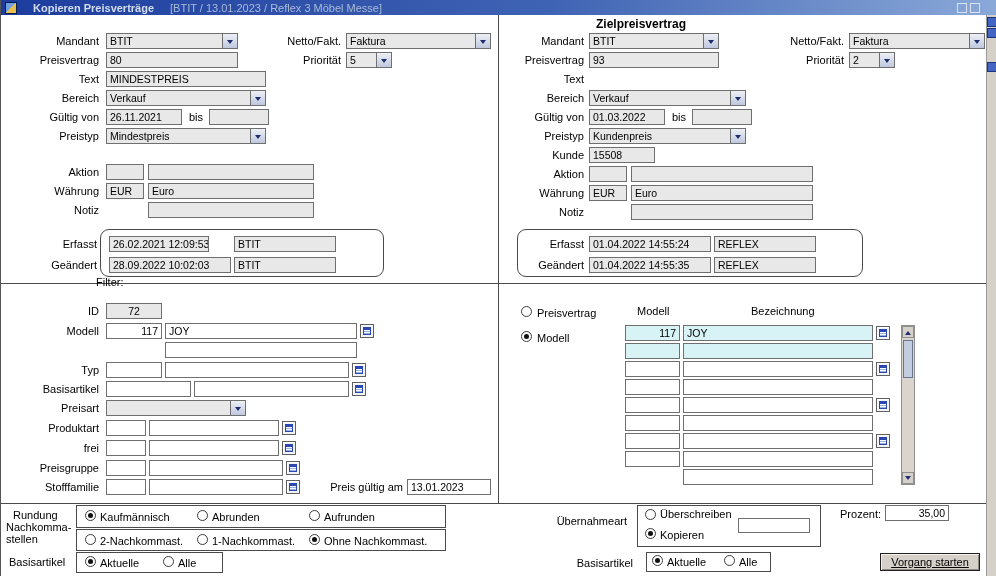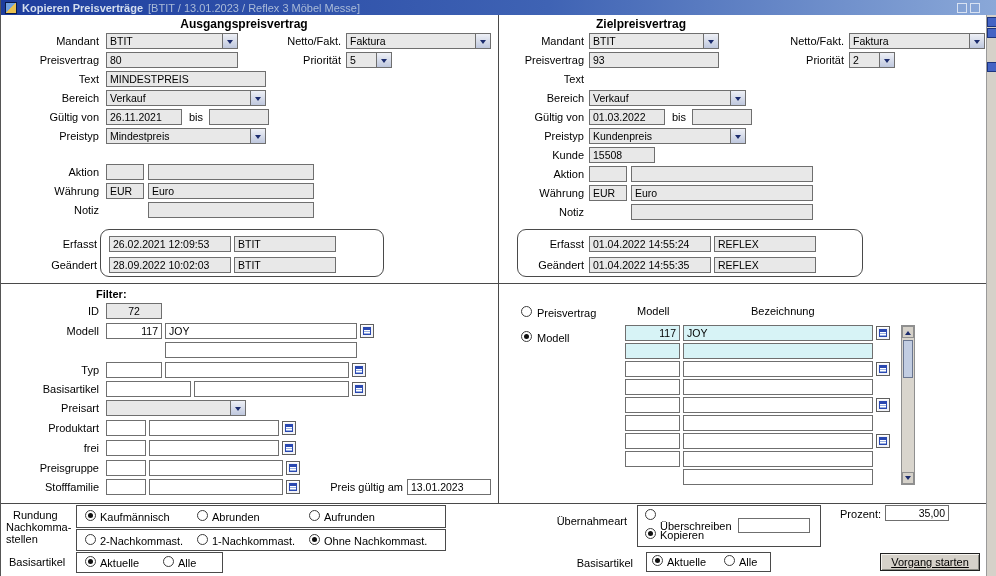--- a/index.html
+++ b/index.html
@@ -1,21 +1,21 @@
 <!DOCTYPE html>
 <html><head>
 <meta charset="utf-8">
 <style>
   html,body{margin:0;padding:0;background:#fff}
   #win{position:relative;width:996px;height:576px;background:#fff;
        font-family:"Liberation Sans",sans-serif;font-size:11px;color:#000;
        overflow:hidden;border-left:1px solid #555;box-sizing:border-box}
   #titlebar{position:absolute;left:0;top:0;width:100%;height:15px;
        background:linear-gradient(90deg,#1d3d9e 0%,#3f63b4 55%,#8aa8d8 100%);
-       display:flex;align-items:center;gap:5px;padding:0 4px;box-sizing:border-box}
+       display:flex;align-items:center;gap:16px;padding:0 4px;box-sizing:border-box}
   .app-icon{width:10px;height:10px;flex:none;border:1px solid #0a1a4a;
        background:linear-gradient(135deg,#6fa0e0 0 50%,#e8c050 50% 100%)}
   .title-main{color:#d4deee;font-weight:bold;font-size:11px;white-space:nowrap}
   .title-sub{color:#aabbd8;font-size:11px;white-space:nowrap}
   .win-ctrls{margin-left:auto;display:flex;gap:3px;padding-right:12px}
   .win-glyph{width:8px;height:8px;border:1px solid #d8e2f2}
   .lbl{position:absolute;white-space:nowrap;text-align:right;line-height:12px}
   .lbll{position:absolute;white-space:nowrap;line-height:12px}
   .heading{position:absolute;font-weight:bold;font-size:12px;text-align:center}
   .fld{position:absolute;height:16px;box-sizing:border-box;border:1px solid #6f6f6f;
@@ -72,21 +72,20 @@
     <span class="win-ctrls">
       <span class="win-glyph"></span>
       <span class="win-glyph"></span>
     </span>
   </div>
 
   <div class="vline" style="left:497px;top:15px;height:489px"></div>
   <div class="hline" style="left:0;top:283px;width:985px"></div>
   <div class="hline" style="left:0;top:503px;width:985px"></div>
 
-  <div class="heading" style="left:108px;top:17px;width:270px">Ausgangspreisvertrag</div>
 
   <div class="lbl" style="left:8px;top:35px;width:90px">Mandant</div>
   <div class="dd" style="left:105px;top:33px;width:132px">
     <span class="ddtxt">BTIT</span>
     <span class="ddbtn"></span>
   </div>
   <div class="lbl" style="left:240px;top:35px;width:100px">Netto/Fakt.</div>
   <div class="dd" style="left:345px;top:33px;width:145px">
     <span class="ddtxt">Faktura</span>
     <span class="ddbtn"></span>
@@ -126,21 +125,21 @@
 
   <div class="lbl" style="left:8px;top:185px;width:90px">Währung</div>
   <div class="fld" style="left:105px;top:183px;width:38px">EUR</div>
   <div class="fld" style="left:147px;top:183px;width:166px">Euro</div>
 
   <div class="lbl" style="left:8px;top:204px;width:90px">Notiz</div>
   <div class="fld" style="left:147px;top:202px;width:166px"></div>
 
   <div class="rbox" style="left:99px;top:229px;width:284px;height:48px"></div>
   <div class="lbl" style="left:8px;top:238px;width:88px">Erfasst</div>
-  <div class="fld" style="left:108px;top:236px;width:122px">26.02.2021 12:09:53</div>
+  <div class="fld" style="left:108px;top:236px;width:100px">26.02.2021 12:09:53</div>
   <div class="fld" style="left:233px;top:236px;width:102px">BTIT</div>
   <div class="lbl" style="left:8px;top:259px;width:88px">Geändert</div>
   <div class="fld" style="left:108px;top:257px;width:122px">28.09.2022 10:02:03</div>
   <div class="fld" style="left:233px;top:257px;width:102px">BTIT</div>
 
   <div class="heading" style="left:540px;top:17px;width:200px">Zielpreisvertrag</div>
 
   <div class="lbl" style="left:498px;top:35px;width:85px">Mandant</div>
   <div class="dd" style="left:588px;top:33px;width:130px">
     <span class="ddtxt">BTIT</span>
@@ -194,21 +193,21 @@
   <div class="fld" style="left:630px;top:204px;width:182px"></div>
 
   <div class="rbox" style="left:516px;top:229px;width:346px;height:48px"></div>
   <div class="lbl" style="left:498px;top:238px;width:85px">Erfasst</div>
   <div class="fld" style="left:588px;top:236px;width:122px">01.04.2022 14:55:24</div>
   <div class="fld" style="left:713px;top:236px;width:102px">REFLEX</div>
   <div class="lbl" style="left:498px;top:259px;width:85px">Geändert</div>
   <div class="fld" style="left:588px;top:257px;width:122px">01.04.2022 14:55:35</div>
   <div class="fld" style="left:713px;top:257px;width:102px">REFLEX</div>
 
-  <div class="lbll" style="left:95px;top:288px;font-weight:bold">Filter:</div>
+  <div class="lbll" style="left:95px;top:276px;font-weight:normal">Filter:</div>
 
   <div class="lbl" style="left:8px;top:305px;width:90px">ID</div>
   <div class="fld ctr" style="left:105px;top:303px;width:56px">72</div>
 
   <div class="lbl" style="left:8px;top:325px;width:90px">Modell</div>
   <div class="fld white num" style="left:105px;top:323px;width:56px">117</div>
   <div class="fld white" style="left:164px;top:323px;width:192px">JOY</div>
   <div class="lov" style="left:359px;top:324px">
       <i></i>
     </div>
@@ -339,21 +338,21 @@
   <div class="lbll" style="left:8px;top:556px">Basisartikel</div>
   <div class="gbox" style="left:75px;top:552px;width:147px;height:21px"></div>
   <div class="radio sel" style="left:84px;top:556px"></div>
   <div class="lbll" style="left:99px;top:557px">Aktuelle</div>
   <div class="radio" style="left:162px;top:556px"></div>
   <div class="lbll" style="left:177px;top:557px">Alle</div>
 
   <div class="lbl" style="left:554px;top:515px;width:72px">Übernahmeart</div>
   <div class="gbox" style="left:636px;top:505px;width:184px;height:42px"></div>
   <div class="radio" style="left:644px;top:509px"></div>
-  <div class="lbll" style="left:659px;top:520px">Überschreiben</div>
+  <div class="lbll" style="left:659px;top:508px">Überschreiben</div>
   <div class="fld white" style="left:737px;top:518px;width:72px;height:15px"></div>
   <div class="radio sel" style="left:644px;top:528px"></div>
   <div class="lbll" style="left:659px;top:529px">Kopieren</div>
 
   <div class="lbl" style="left:830px;top:508px;width:50px">Prozent:</div>
   <div class="fld white num" style="left:884px;top:505px;width:64px">35,00</div>
 
   <div class="lbl" style="left:556px;top:557px;width:76px">Basisartikel</div>
   <div class="gbox" style="left:645px;top:552px;width:125px;height:20px"></div>
   <div class="radio sel" style="left:651px;top:555px"></div>

